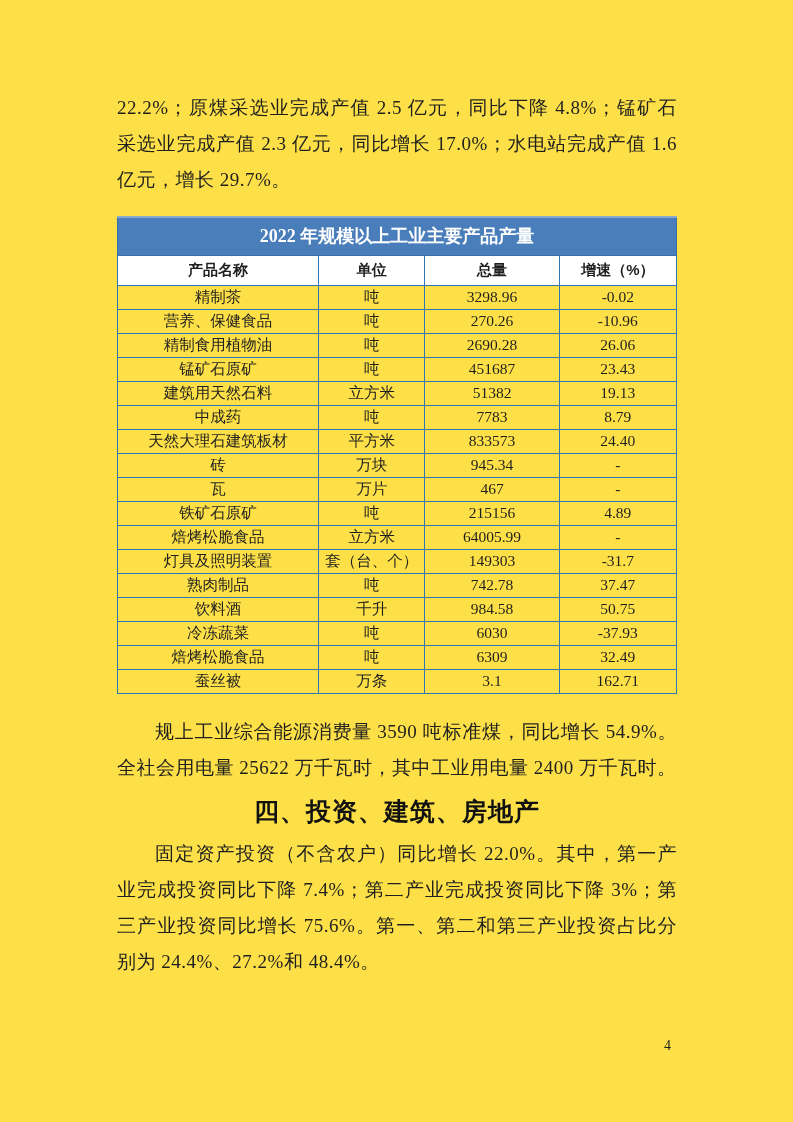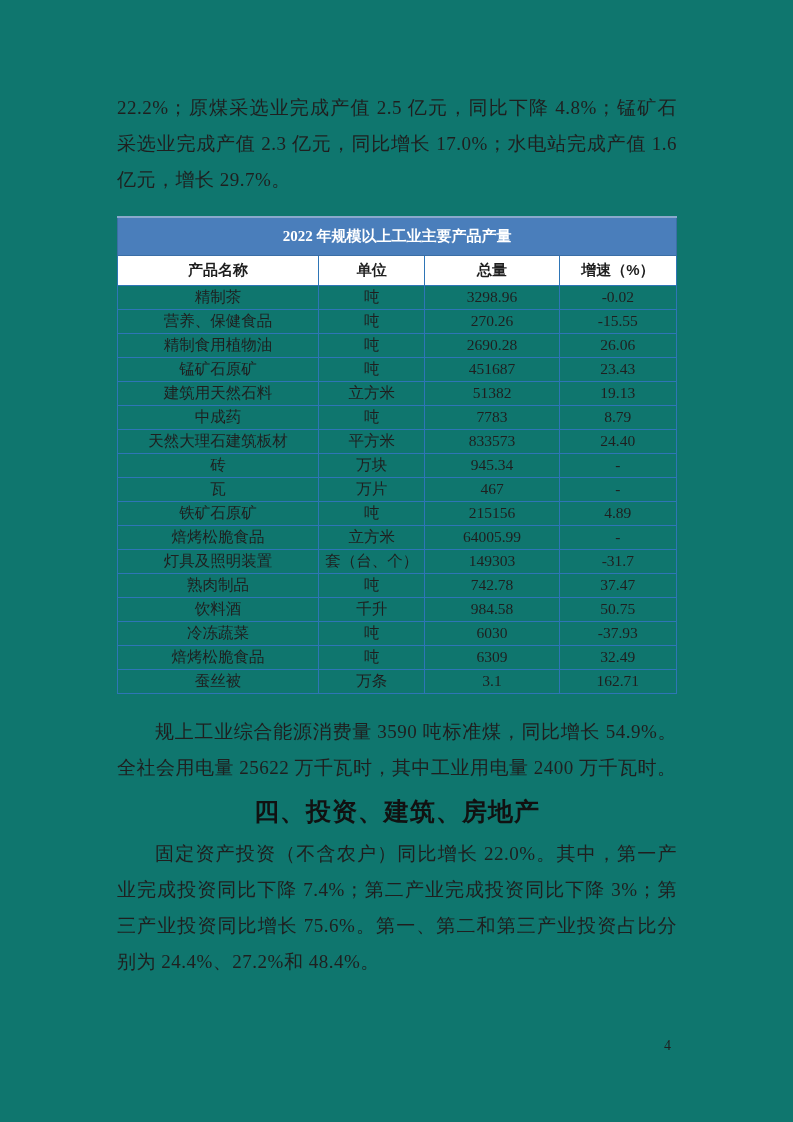--- a/index.html
+++ b/index.html
@@ -1,21 +1,21 @@
 <!DOCTYPE html>
 <html><head>
 <meta charset="utf-8">
 <style>
   * { box-sizing: border-box; }
   html, body { margin: 0; padding: 0; background: #ffffff; }
   .page {
     position: relative;
     width: 793px;
     height: 1122px;
-    background: #0f766e;
+    background: #fde047;
     font-family: "Liberation Serif", "DejaVu Serif", serif;
     color: #1f1f1f;
     overflow: hidden;
   }
   .content {
     position: absolute;
     left: 117px;
     top: 90px;
     width: 560px;
   }
@@ -38,21 +38,21 @@
   table.products th, table.products td {
     border: 1px solid #2e75b6;
     padding: 0 6px;
     overflow: hidden;
     white-space: nowrap;
   }
   tr.title-row th {
     background: #4a7ebb;
     color: #ffffff;
     font-weight: bold;
-    font-size: 15px;
+    font-size: 18px;
     height: 38px;
     text-align: center;
     border: 1px solid #3a6ea5;
     border-top: 2px solid #8aa9cc;
   }
   tr.header-row th {
     height: 30px;
     font-size: 15px;
     font-weight: bold;
     text-align: center;
@@ -114,21 +114,21 @@
           <tr>
             <td class="cell-name">精制茶</td>
             <td class="cell-center">吨</td>
             <td class="cell-center">3298.96</td>
             <td class="cell-center">-0.02</td>
           </tr>
           <tr>
             <td class="cell-name">营养、保健食品</td>
             <td class="cell-center">吨</td>
             <td class="cell-center">270.26</td>
-            <td class="cell-center">-15.55</td>
+            <td class="cell-center">-10.96</td>
           </tr>
           <tr>
             <td class="cell-name">精制食用植物油</td>
             <td class="cell-center">吨</td>
             <td class="cell-center">2690.28</td>
             <td class="cell-center">26.06</td>
           </tr>
           <tr>
             <td class="cell-name">锰矿石原矿</td>
             <td class="cell-center">吨</td>

